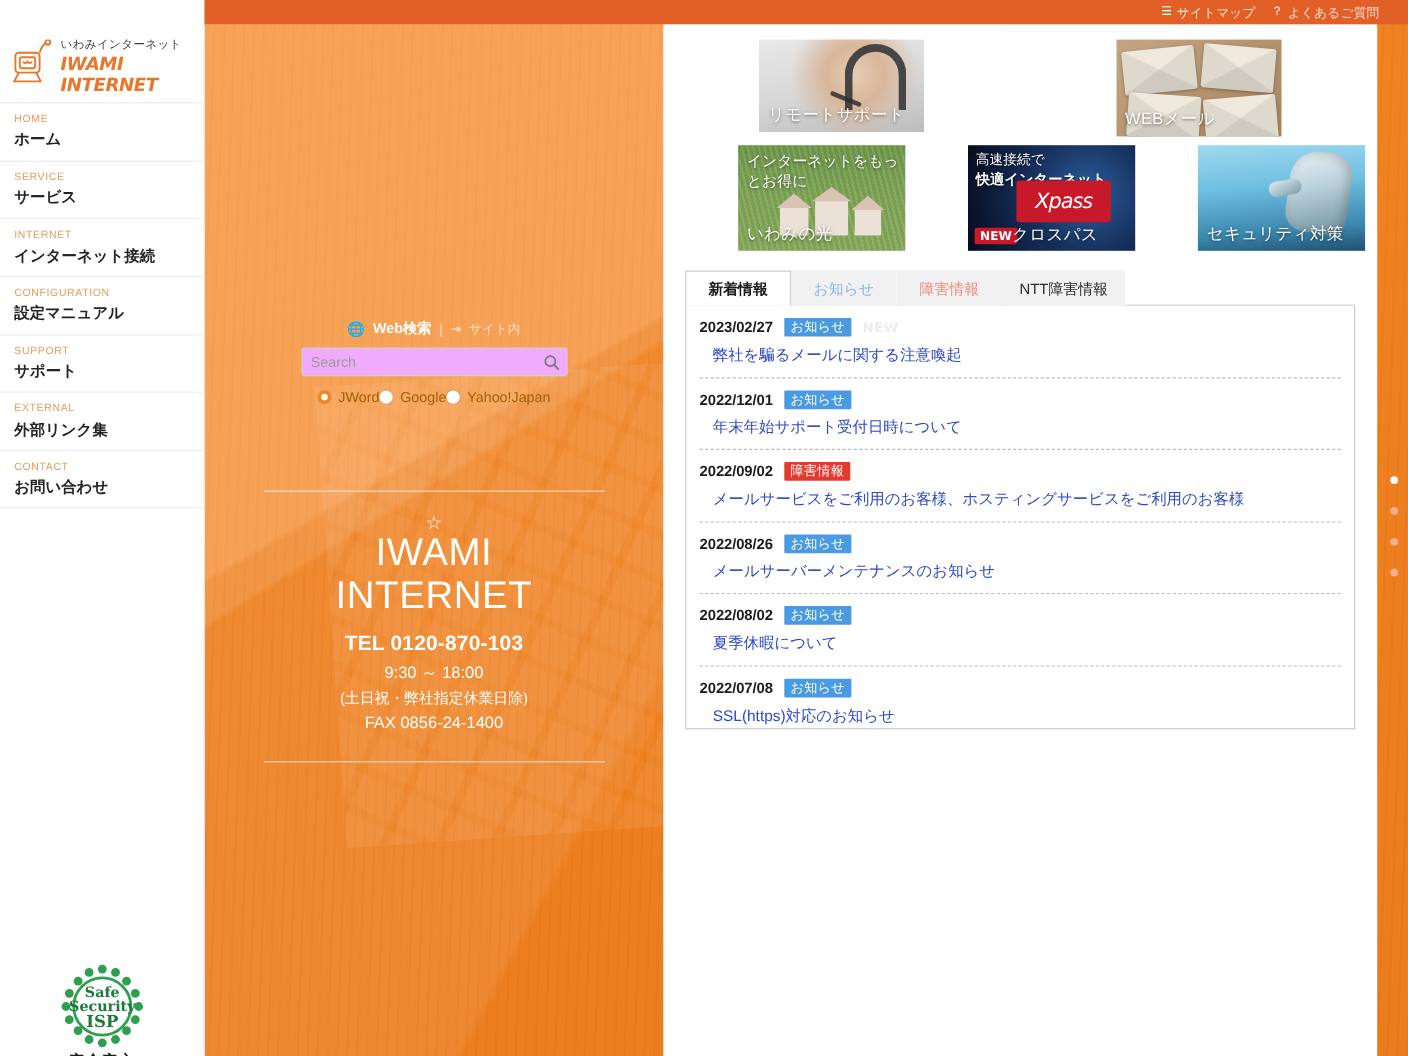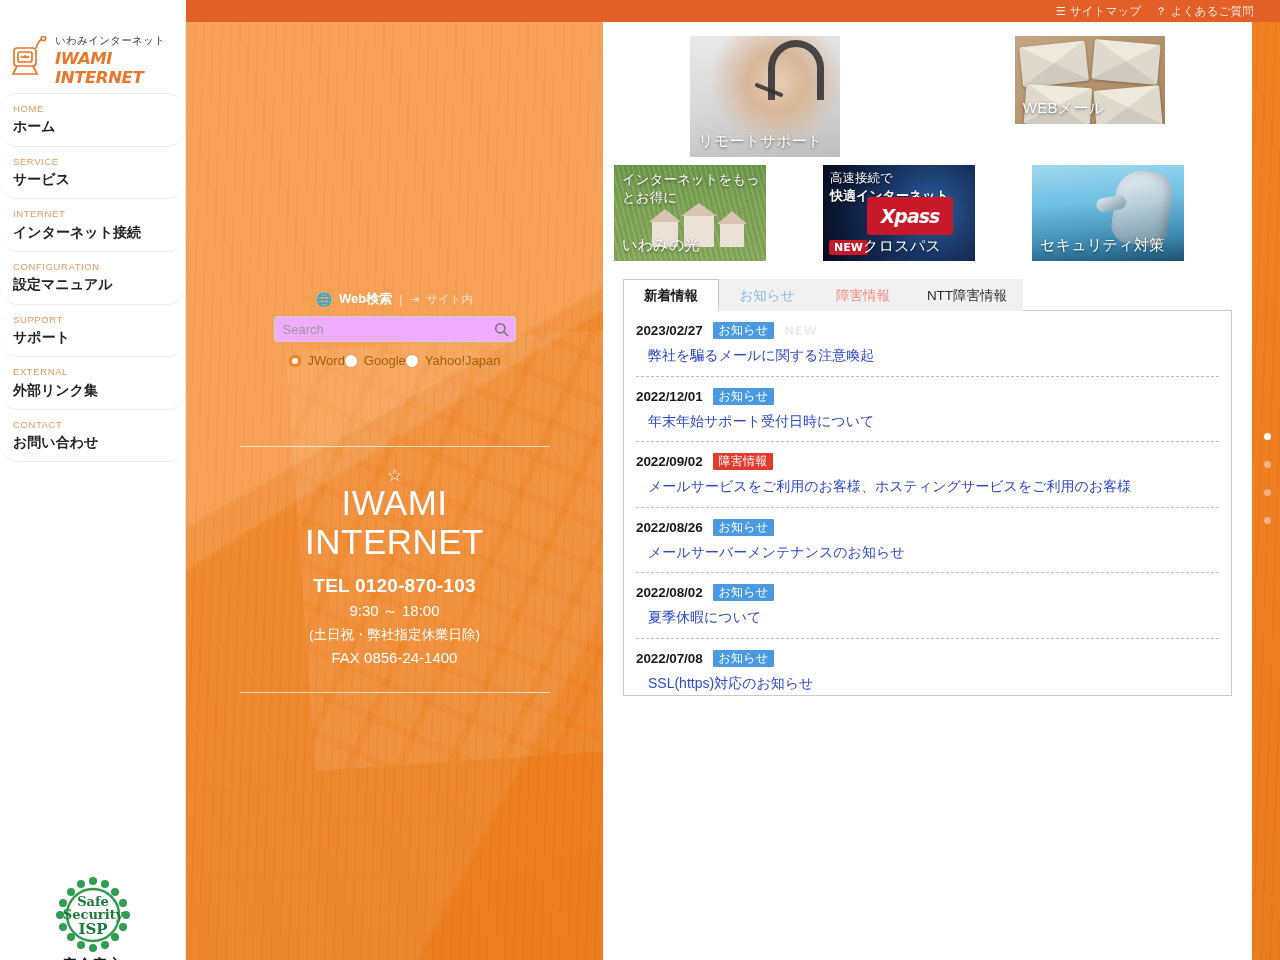--- a/index.html
+++ b/index.html
@@ -68,21 +68,21 @@
   .logo-mark { width: 40px; height: 42px; flex: none; margin-top: 4px; }
   .logo-txt { padding-top: 2px; }
   .logo-jp { font-size: 10.5px; color: #3b3b3b; letter-spacing: .3px; display:block; }
   .logo-en {
     font-size: 16.5px; color: #e8762b; font-weight: 700;
     font-style: italic; letter-spacing: -.4px; display:block;
     font-family: "DejaVu Sans", sans-serif; margin-top: 1px;
   }
   .nav-item {
     display: block; padding: 9px 0 9px 13px;
-    border-bottom: 1px solid #ececec; text-decoration: none; border-radius: 18px;
+    border-bottom: 1px solid #ececec; text-decoration: none;
   }
   .nav-item:first-of-type { border-top: 1px solid #ececec; }
   .nav-en {
     display: block; font-size: 9.5px; color: #e59a5e;
     letter-spacing: .6px; line-height: 1.3;
   }
   .nav-jp {
     display: block; font-size: 14px; color: #232323; font-weight: 700;
     line-height: 1.45; margin-top: 1px;
   }
@@ -164,21 +164,21 @@
   .bn-slot { flex: 1; display: flex; justify-content: center; }
   .bn {
     position: relative; overflow: hidden; cursor: pointer; display: block;
   }
   .bn .cap {
     position: absolute; left: 8px; bottom: 6px;
     color: #fff; font-size: 15px; font-weight: 400;
     text-shadow: 0 1px 3px rgba(0,0,0,.55);
     letter-spacing: .3px;
   }
-  .bn-remote { width: 150px; height: 121px;
+  .bn-remote { width: 150px; height: 84px;
     background:
       radial-gradient(circle at 58% 38%, #e7cdb6 0%, #d8b698 26%, transparent 58%),
       linear-gradient(170deg, #e9e9ea 0%, #d6d6d7 55%, #bdbdbe 100%);
   }
   .bn-remote .headset {
     position: absolute; left: 78px; top: 4px; width: 56px; height: 60px;
     border: 7px solid #2f2f33; border-bottom: none;
     border-radius: 30px 30px 0 0; opacity: .85;
   }
   .bn-remote .mic {
@@ -196,21 +196,21 @@
     content:""; position:absolute; left:0; top:0; width:100%; height:100%;
     background: linear-gradient(to bottom right, transparent 48%, rgba(0,0,0,.07) 50%),
                 linear-gradient(to bottom left, transparent 48%, rgba(0,0,0,.07) 50%);
   }
   .bn-mail .e1 { left:6px;  top:8px;  width:66px; height:40px; transform: rotate(-6deg); }
   .bn-mail .e2 { left:78px; top:6px;  width:66px; height:40px; transform: rotate(5deg); }
   .bn-mail .e3 { left:10px; top:50px; width:66px; height:40px; transform: rotate(4deg); }
   .bn-mail .e4 { left:80px; top:52px; width:66px; height:40px; transform: rotate(-5deg); }
 
   .banners-bottom { display: flex; padding: 8px 11px 0 11px; gap: 0; }
-  .bn2-slot { flex: 1; display: flex; justify-content: flex-start; }
+  .bn2-slot { flex: 1; display: flex; justify-content: flex-end; }
   .bn-hikari { width: 152px; height: 96px;
     background: linear-gradient(180deg, #6f9a4a 0%, #7da455 40%, #87ab5c 100%);
   }
   .bn-hikari .grass {
     position:absolute; inset:0;
     background: repeating-linear-gradient(76deg, rgba(255,255,255,.07) 0 2px, rgba(0,0,0,.05) 2px 5px);
   }
   .bn-hikari .house {
     position:absolute; bottom:14px; background:#ece1d6; border-radius:1px;
   }
@@ -230,21 +230,21 @@
     background: radial-gradient(circle at 72% 46%, #2c5f9e 0%, #16305c 45%, #050a1c 100%);
   }
   .bn-xpass .t1 { position:absolute; left:7px; top:5px; color:#fff; font-size:12.5px; text-shadow:0 1px 2px rgba(0,0,0,.7); }
   .bn-xpass .t2 { position:absolute; left:7px; top:22px; color:#fff; font-size:13px; font-weight:700; text-shadow:0 1px 2px rgba(0,0,0,.7); }
   .bn-xpass .plate {
     position:absolute; left:44px; top:32px; width:86px; height:38px;
     background:#c8192b; border-radius:3px;
     display:flex; align-items:center; justify-content:center;
   }
   .bn-xpass .plate span {
-    color:#fff; font-size:19px; font-weight:700; font-style:italic;
+    color:#fff; font-size:19px; font-weight:400; font-style:italic;
     letter-spacing:-1px; font-family:"DejaVu Sans", sans-serif;
   }
   .bn-xpass .newtag {
     position:absolute; left:6px; bottom:6px; background:#c8192b; color:#fff;
     font-size:11px; font-weight:700; padding:1px 5px; border-radius:2px;
     font-family:"DejaVu Sans", sans-serif;
   }
   .bn-xpass .cap { left:40px; bottom:5px; font-size:15px; }
 
   .bn-sec { width: 152px; height: 96px;

